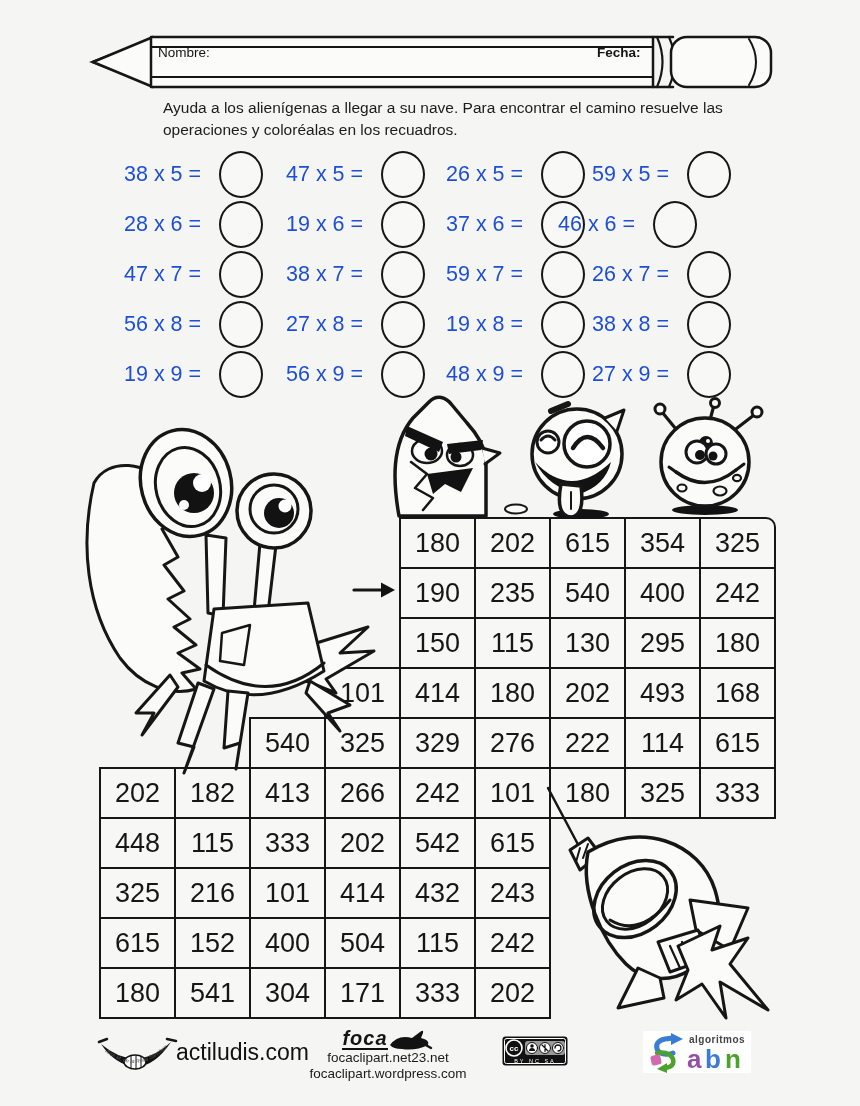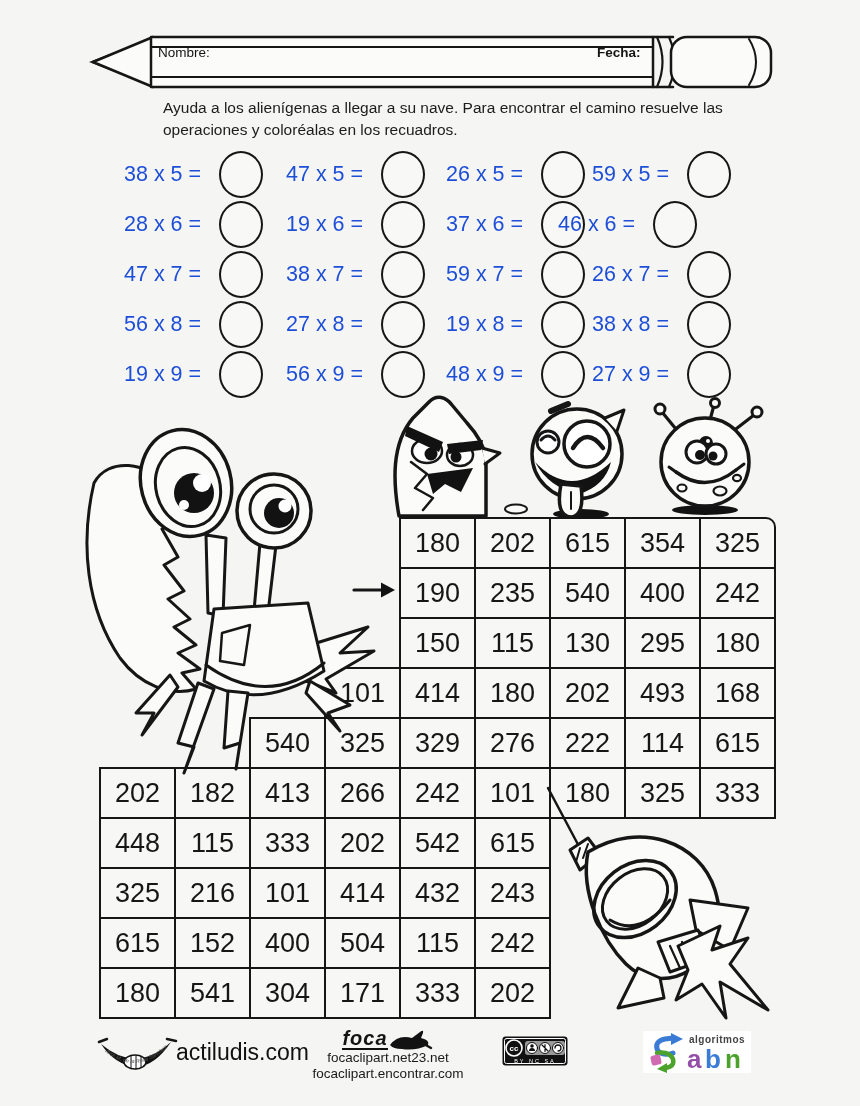--- a/index.html
+++ b/index.html
@@ -323,21 +323,21 @@
 
 <div class="abs foca-wrap">
   <div class="foca-row">
     <span class="foca-title">foca</span>
     <svg style="width:46px;height:20px" viewBox="0 0 46 20">
       <path d="M2,15 Q10,4 24,8 L32,2 Q36,-1 35,3 L33,8 Q42,10 40,15 Q28,21 14,19 Q5,19 2,15 Z" class="fillb"></path>
       <path d="M36,14 l7,4" class="filln ink" stroke-width="2.5"></path>
     </svg>
   </div>
   <div class="foca-url">focaclipart.net23.net</div>
-  <div class="foca-url">focaclipart.encontrar.com</div>
+  <div class="foca-url">focaclipart.wordpress.com</div>
 </div>
 
 <svg class="abs" style="left:502px;top:1036px;width:66px;height:30px" viewBox="0 0 66 30">
   <rect x="0.5" y="0.5" width="65" height="29" rx="3" fill="#111111"></rect>
   <rect x="2.5" y="2.5" width="61" height="25" rx="2" fill="none" stroke="#ffffff" stroke-width="1"></rect>
   <circle cx="12" cy="12" r="8" fill="#111" stroke="#ffffff" stroke-width="1.6"></circle>
   <text x="12" y="15" font-size="8" font-weight="bold" fill="#ffffff" text-anchor="middle">cc</text>
   <rect x="23" y="5" width="40" height="14" rx="3" fill="#9a9a9a"></rect>
   <circle cx="30" cy="12" r="5.5" fill="#ffffff" stroke="#111" stroke-width="1"></circle>
   <circle cx="43" cy="12" r="5.5" fill="#ffffff" stroke="#111" stroke-width="1"></circle>

